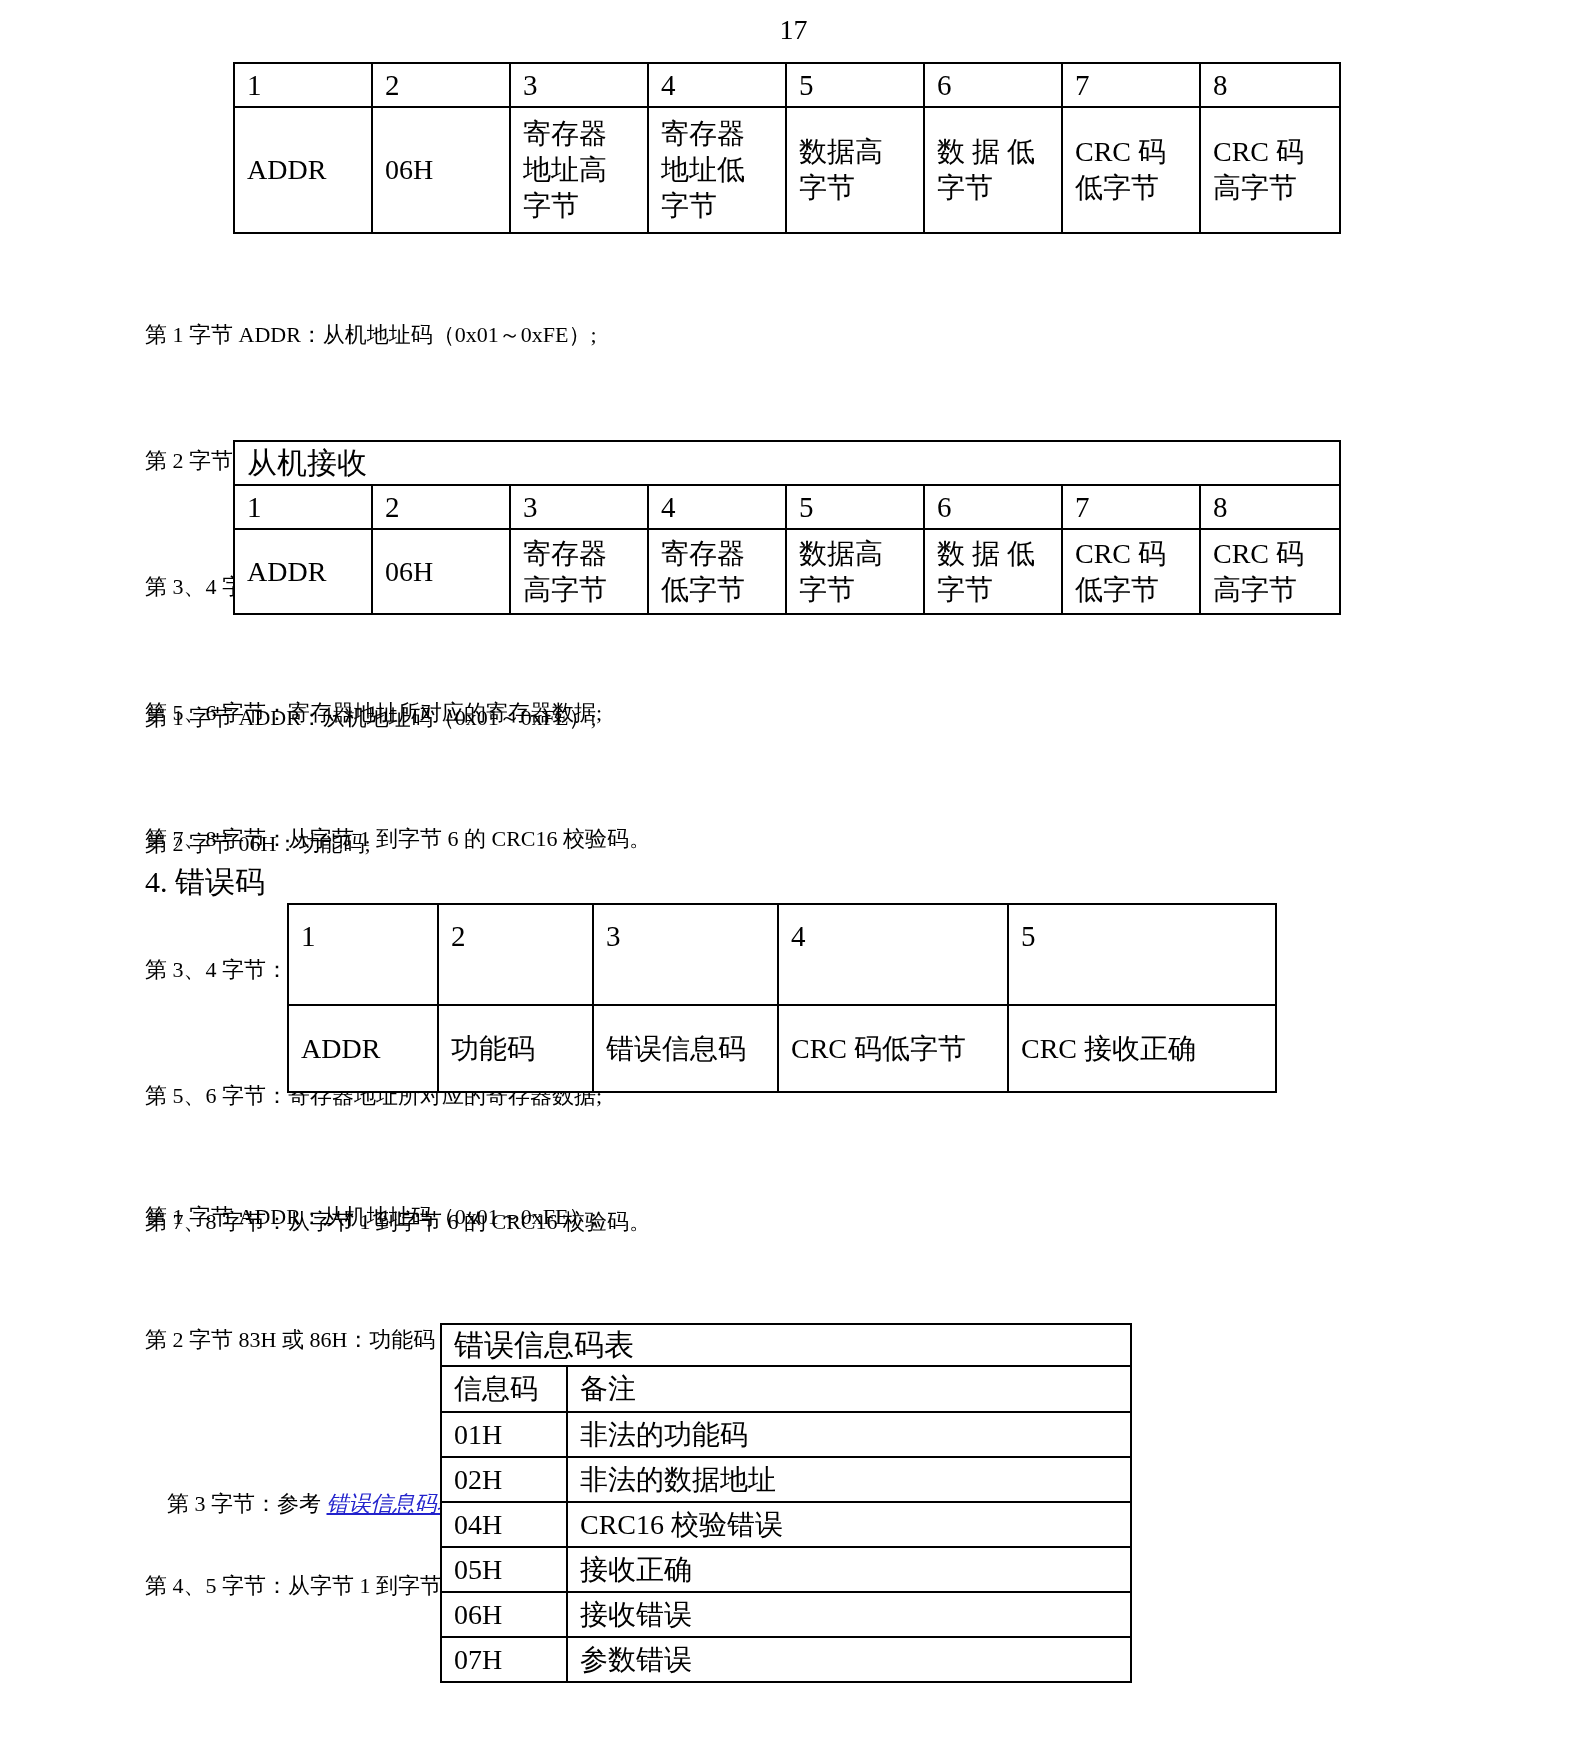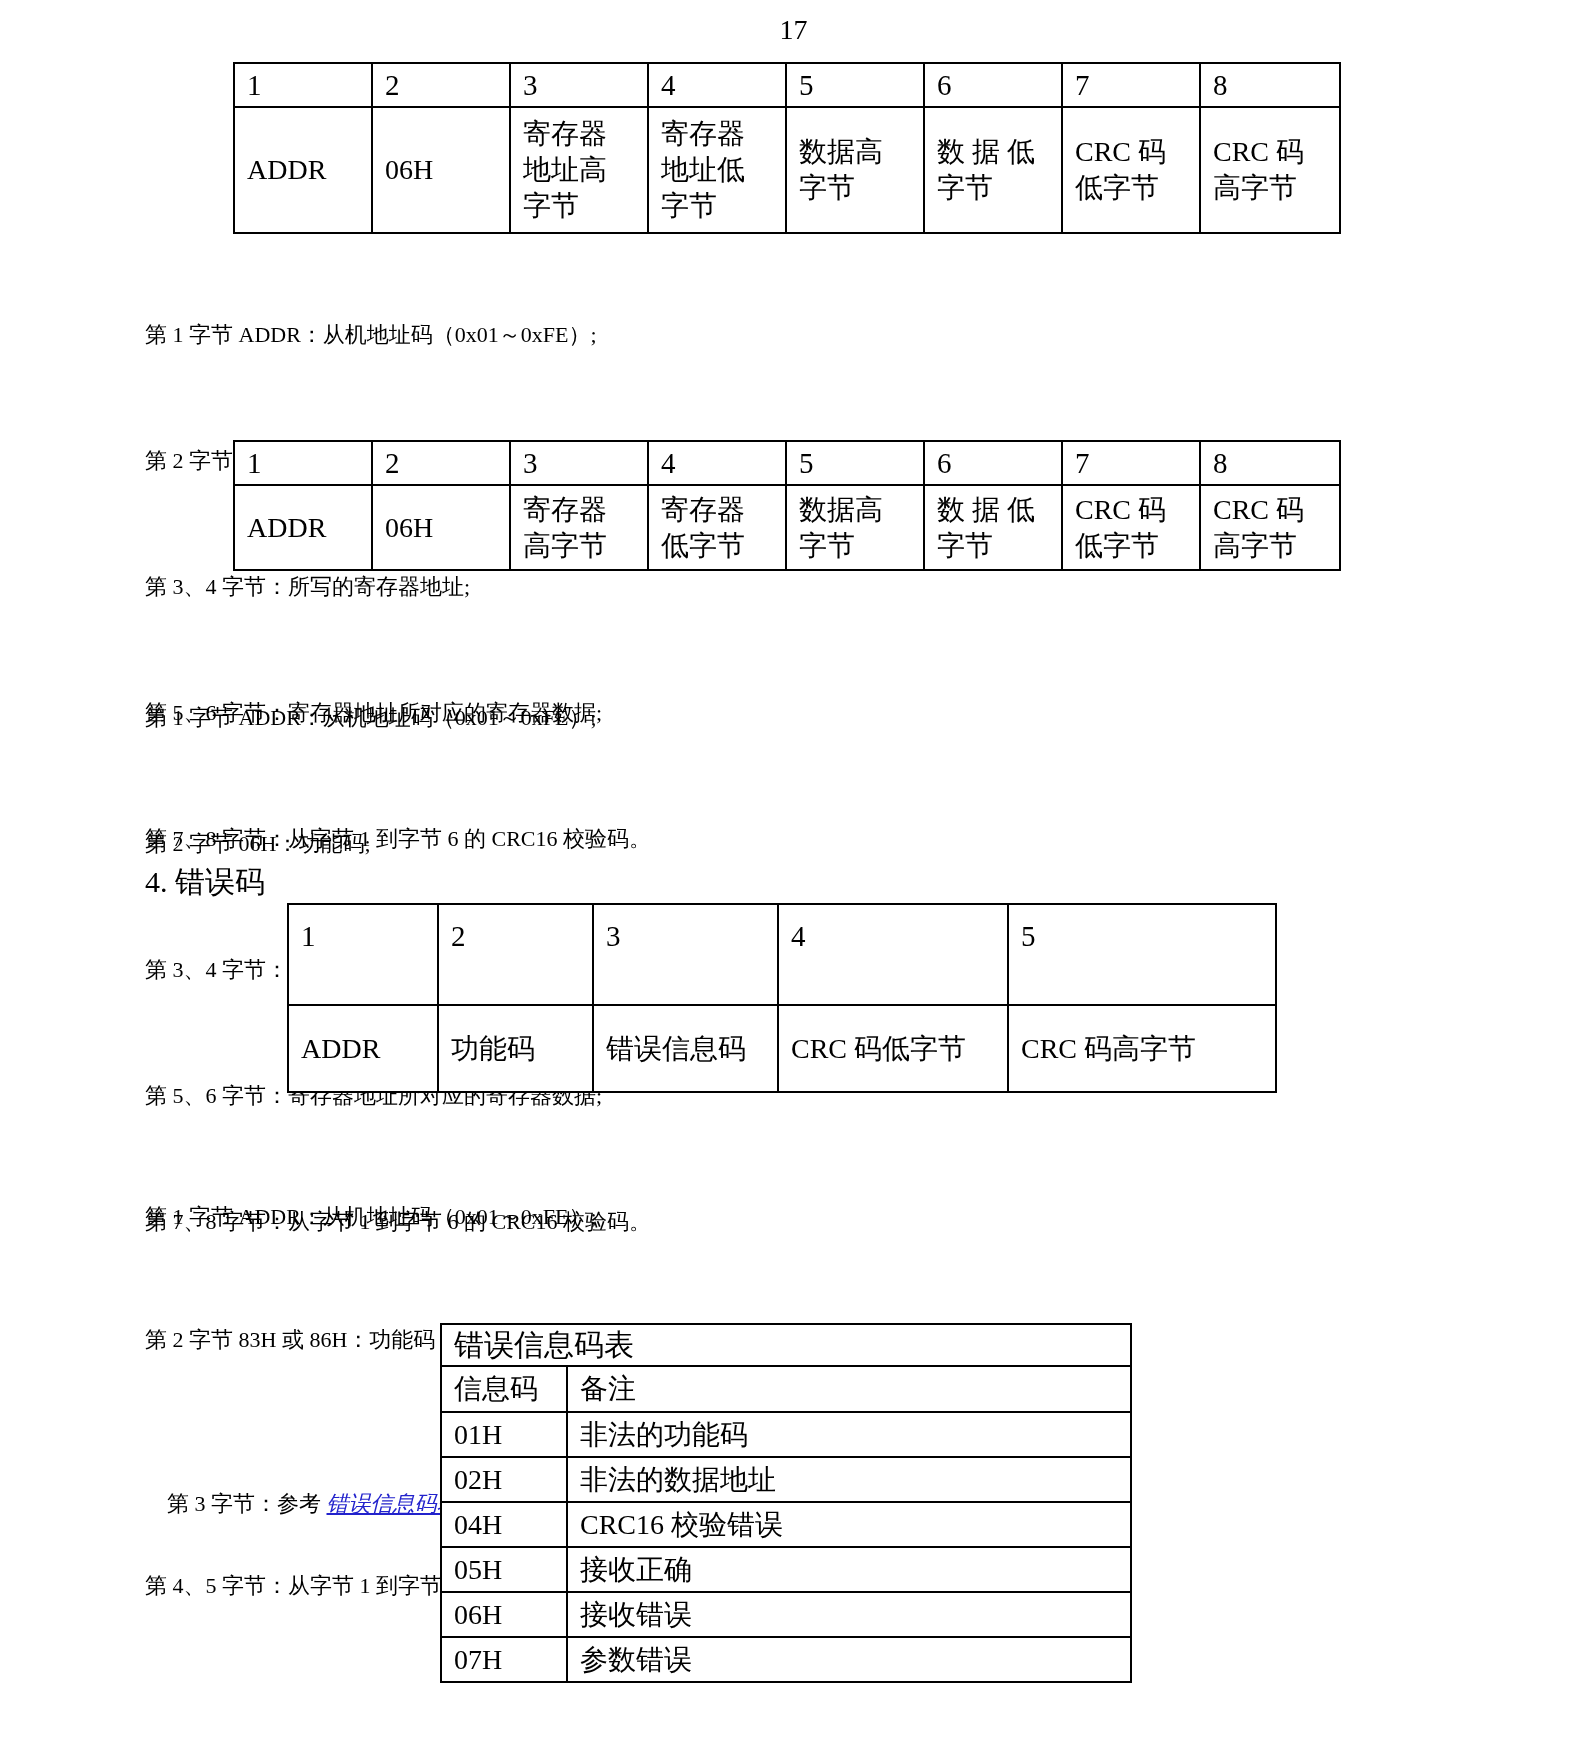--- a/index.html
+++ b/index.html
@@ -90,20 +90,23 @@
       <col style="width:138px">
       <col style="width:138px">
       <col style="width:138px">
       <col style="width:138px">
       <col style="width:138px">
       <col style="width:138px">
       <col style="width:138px">
       <col>
     </colgroup>
   <tbody>
+      <tr class="caption-row">
+    <td colspan="8">从机接收</td>
+  </tr>
   <tr class="num-row">
     <td>1</td>
     <td>2</td>
     <td>3</td>
     <td>4</td>
     <td>5</td>
     <td>6</td>
     <td>7</td>
     <td>8</td>
   </tr>
@@ -150,21 +153,21 @@
     <td>2</td>
     <td>3</td>
     <td>4</td>
     <td>5</td>
   </tr>
   <tr class="data-row">
     <td>ADDR</td>
     <td>功能码</td>
     <td>错误信息码</td>
     <td>CRC 码低字节</td>
-    <td>CRC 码高字节</td>
+    <td>CRC 接收正确</td>
   </tr>
 </tbody>
   </table>
 
 <div class="abs textblock" style="top:1114px;line-height:41px;">
   <div class="line" style="height:41px;">第 1 字节 ADDR：从机地址码（0x01～0xFE）;</div>
   <div class="line" style="height:41px;">第 2 字节 83H 或 86H：功能码（83H 表示读取指令报错，86H 表示写入指令报错）;</div>
   <div class="line" style="height:41px;">
     <span>第 3 字节：参考 </span><span class="doc-link" style="color:#2222CC;">错误信息码表</span><span>;</span>
   </div>

